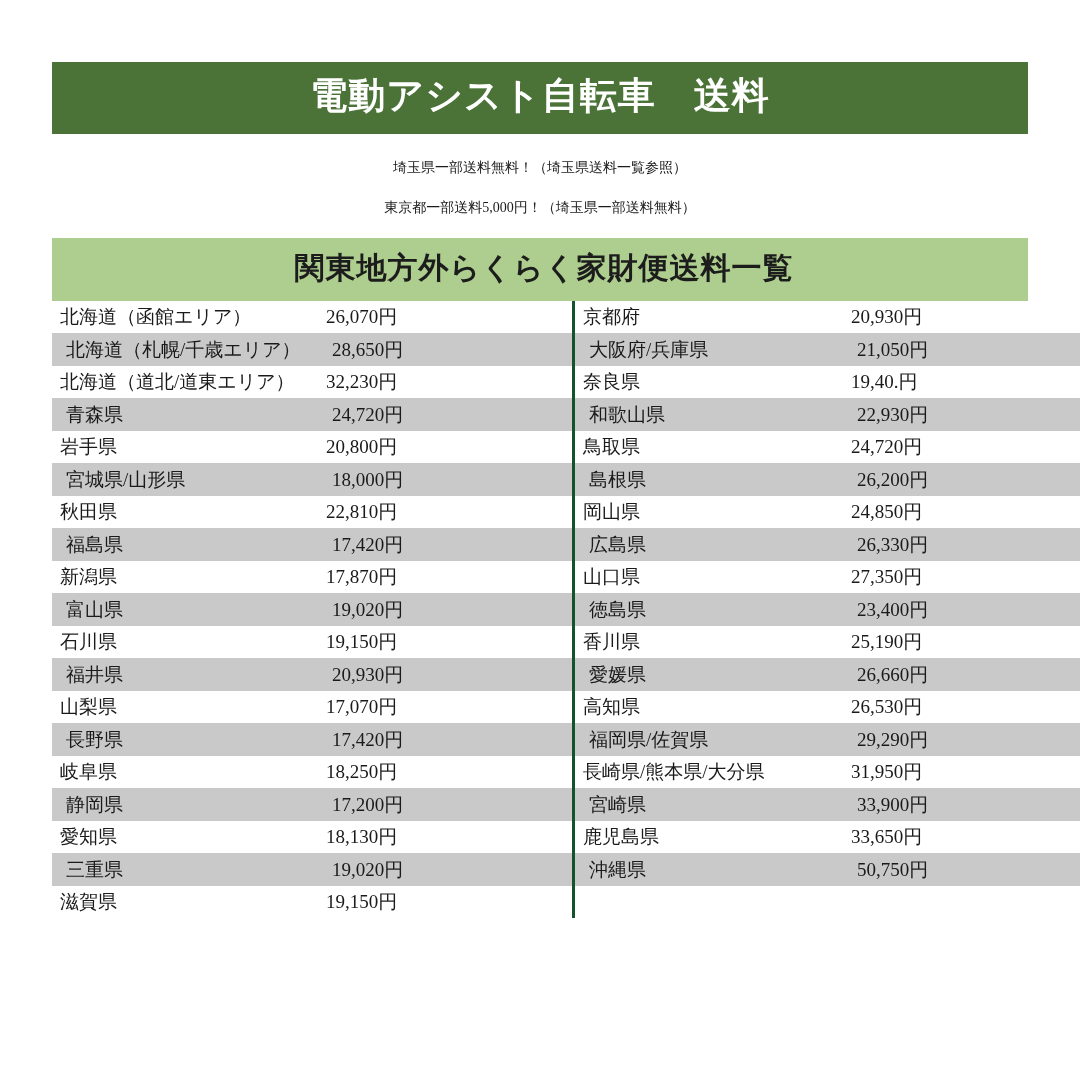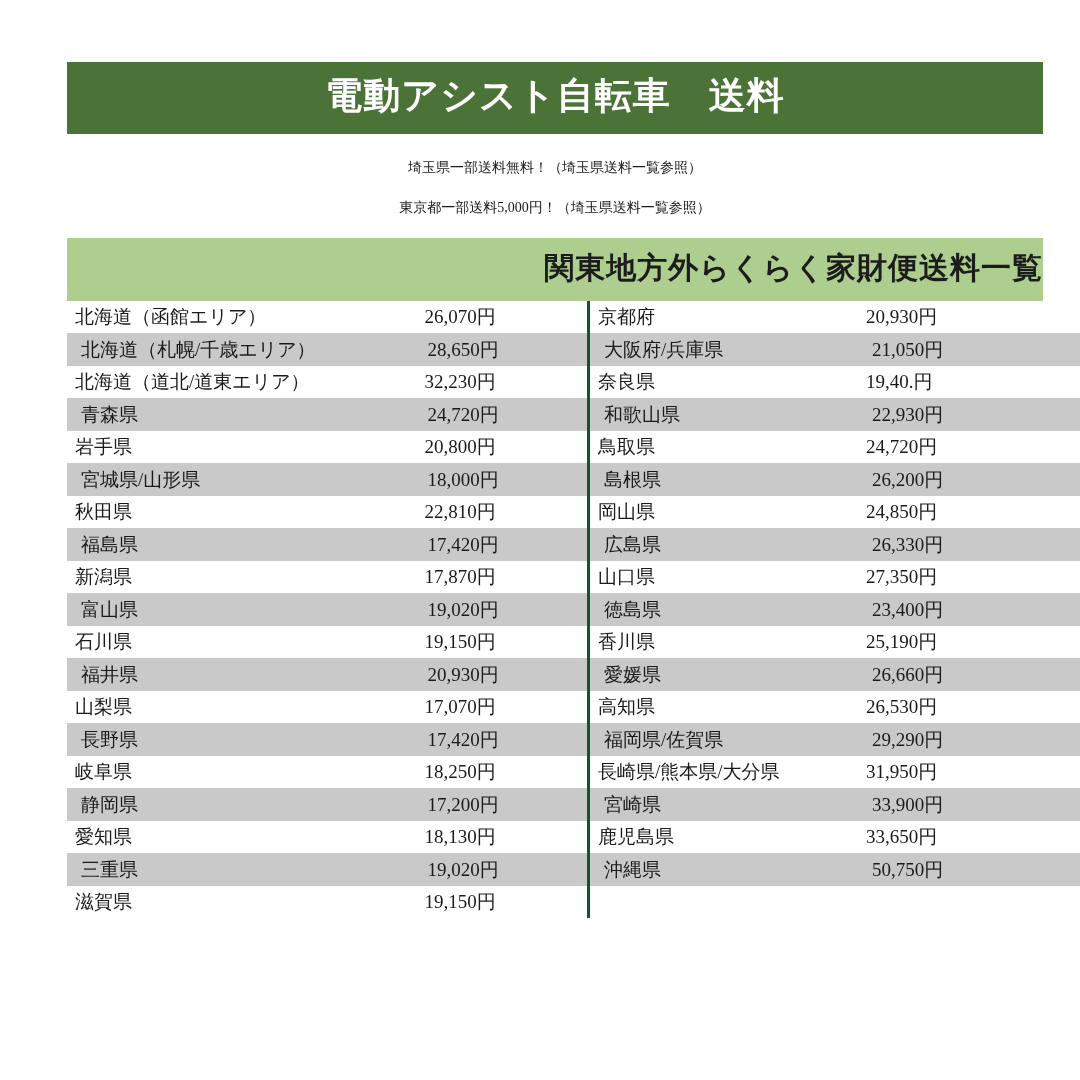--- a/index.html
+++ b/index.html
@@ -8,21 +8,21 @@
   }
   body {
     width: 1080px;
     height: 1080px;
     background: #ffffff;
     font-family: "Liberation Serif", serif;
     overflow: hidden;
   }
   .page {
     position: absolute;
-    left: 67px;
+    left: 52px;
     top: 62px;
     width: 976px;
     background: #eab308;
     box-sizing: border-box;
   }
   .title-bar {
     background: #4b7337;
     color: #ffffff;
     text-align: center;
     font-weight: bold;
@@ -38,56 +38,56 @@
   .note-line {
     text-align: center;
     font-size: 14px;
     color: #1a1a1a;
     padding: 11px 0;
     line-height: 1.3;
   }
   .section-bar {
     background: #adce8e;
     color: #1c1c1c;
-    text-align: right;
+    text-align: center;
     font-weight: bold;
     font-size: 30px;
     padding: 10px 0 12px 8px;
     letter-spacing: 1px;
   }
   table.fee {
     border-collapse: collapse;
     width: 100%;
     table-layout: fixed;
   }
   table.fee td {
     font-size: 19px;
     color: #1a1a1a;
     height: 32.5px;
     padding: 0 8px;
     white-space: nowrap;
     overflow: hidden;
   }
   td.name-l { width: 250px; padding-left: 12px; }
-  td.price-l { width: 238px; text-align: center; padding-left: 18px; }
+  td.price-l { width: 238px; text-align: left; padding-left: 18px; }
   td.name-r { width: 252px; padding-left: 12px; border-left: 3px solid #14532d; }
   td.price-r { width: 236px; text-align: left; padding-left: 48px; }
   tr.alt td { background: #c9c9c9; padding-left: 14px; }
   tr.plain td { background: #ffffff; }
 </style>
 </head>
 <body>
 
 <div class="page">
 
   <div class="title-bar">電動アシスト自転車　送料</div>
 
   <div class="notes">
     <div class="note-line">埼玉県一部送料無料！（埼玉県送料一覧参照）</div>
-    <div class="note-line">東京都一部送料5,000円！（埼玉県送料一覧参照）</div>
+    <div class="note-line">東京都一部送料5,000円！（埼玉県一部送料無料）</div>
   </div>
 
   <div class="section-bar">関東地方外らくらく家財便送料一覧</div>
 
   <table class="fee">
     <tbody id="fee-body">
         <tr class="plain">
           <td class="name-l">北海道（函館エリア）</td>
           <td class="price-l">26,070円</td>
           <td class="name-r">京都府</td>

